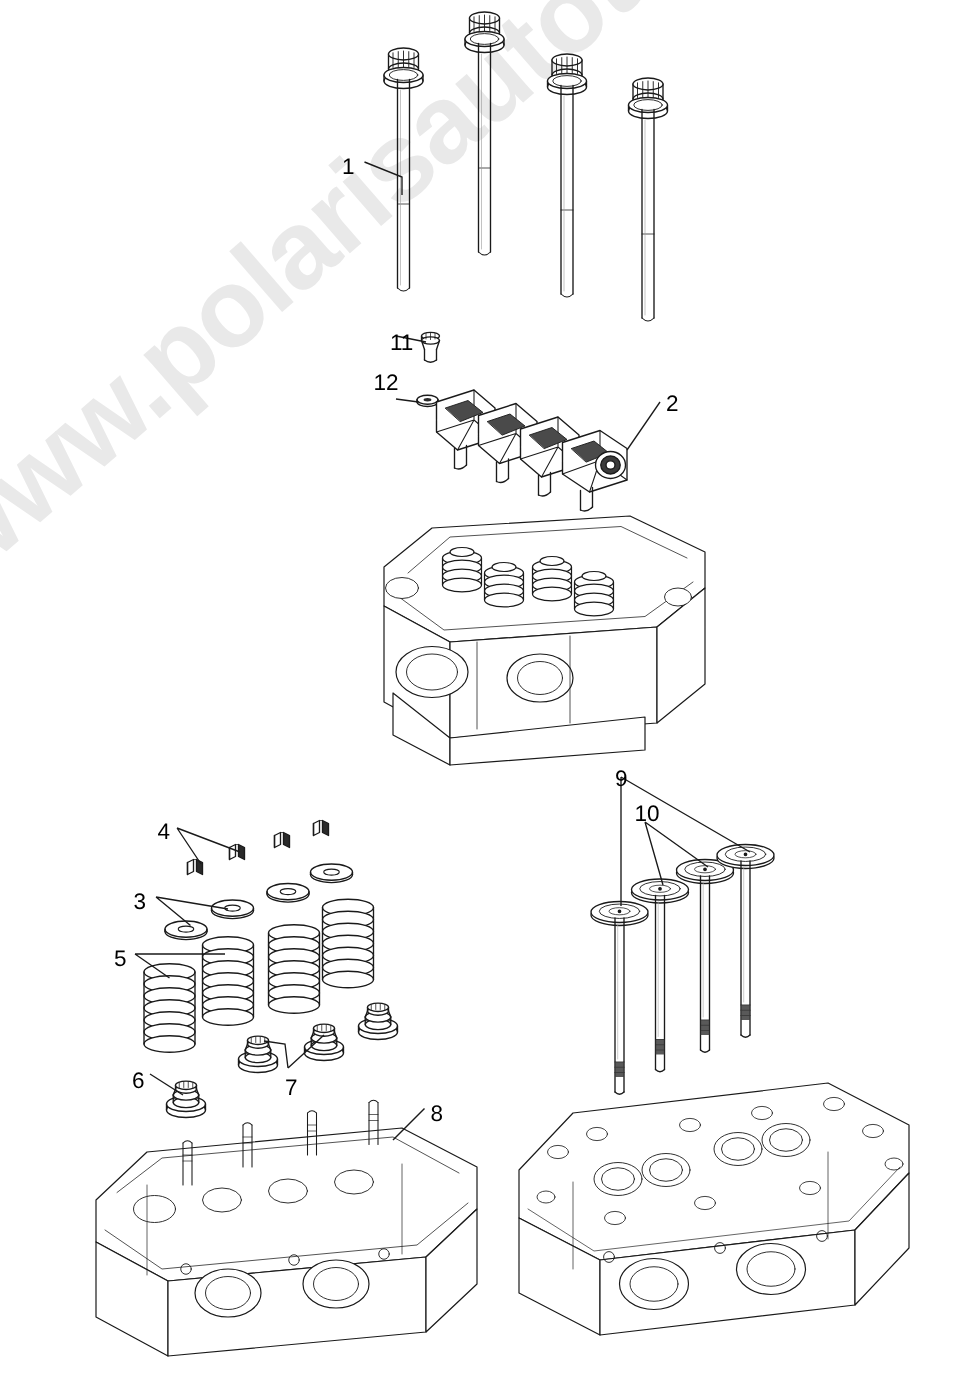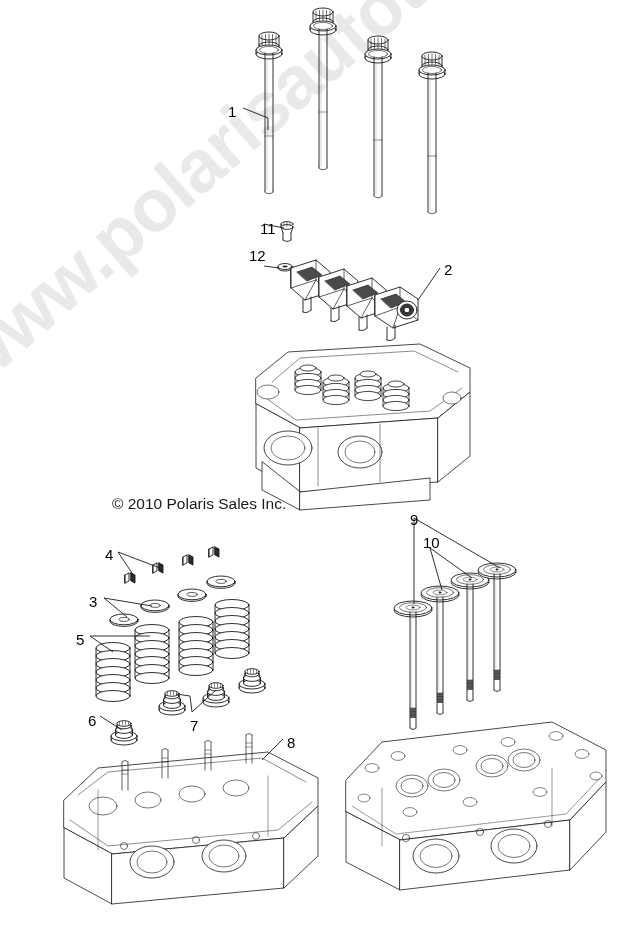--- a/index.html
+++ b/index.html
@@ -392,15 +392,14 @@
   <div class="lbl" style="left:105px;top:547px;">4</div>
   <div class="lbl" style="left:76px;top:632px;">5</div>
   <div class="lbl" style="left:88px;top:713px;">6</div>
   <div class="lbl" style="left:190px;top:718px;">7</div>
   <div class="lbl" style="left:287px;top:735px;">8</div>
   <div class="lbl" style="left:410px;top:512px;">9</div>
   <div class="lbl" style="left:423px;top:535px;">10</div>
   <div class="lbl" style="left:260px;top:221px;">11</div>
   <div class="lbl" style="left:249px;top:248px;">12</div>
 
-  <div class="copy" style="left:112px;top:495px;">© 2010 Polaris Sales Inc.</div>
 
 </div>
 
 </body></html>

